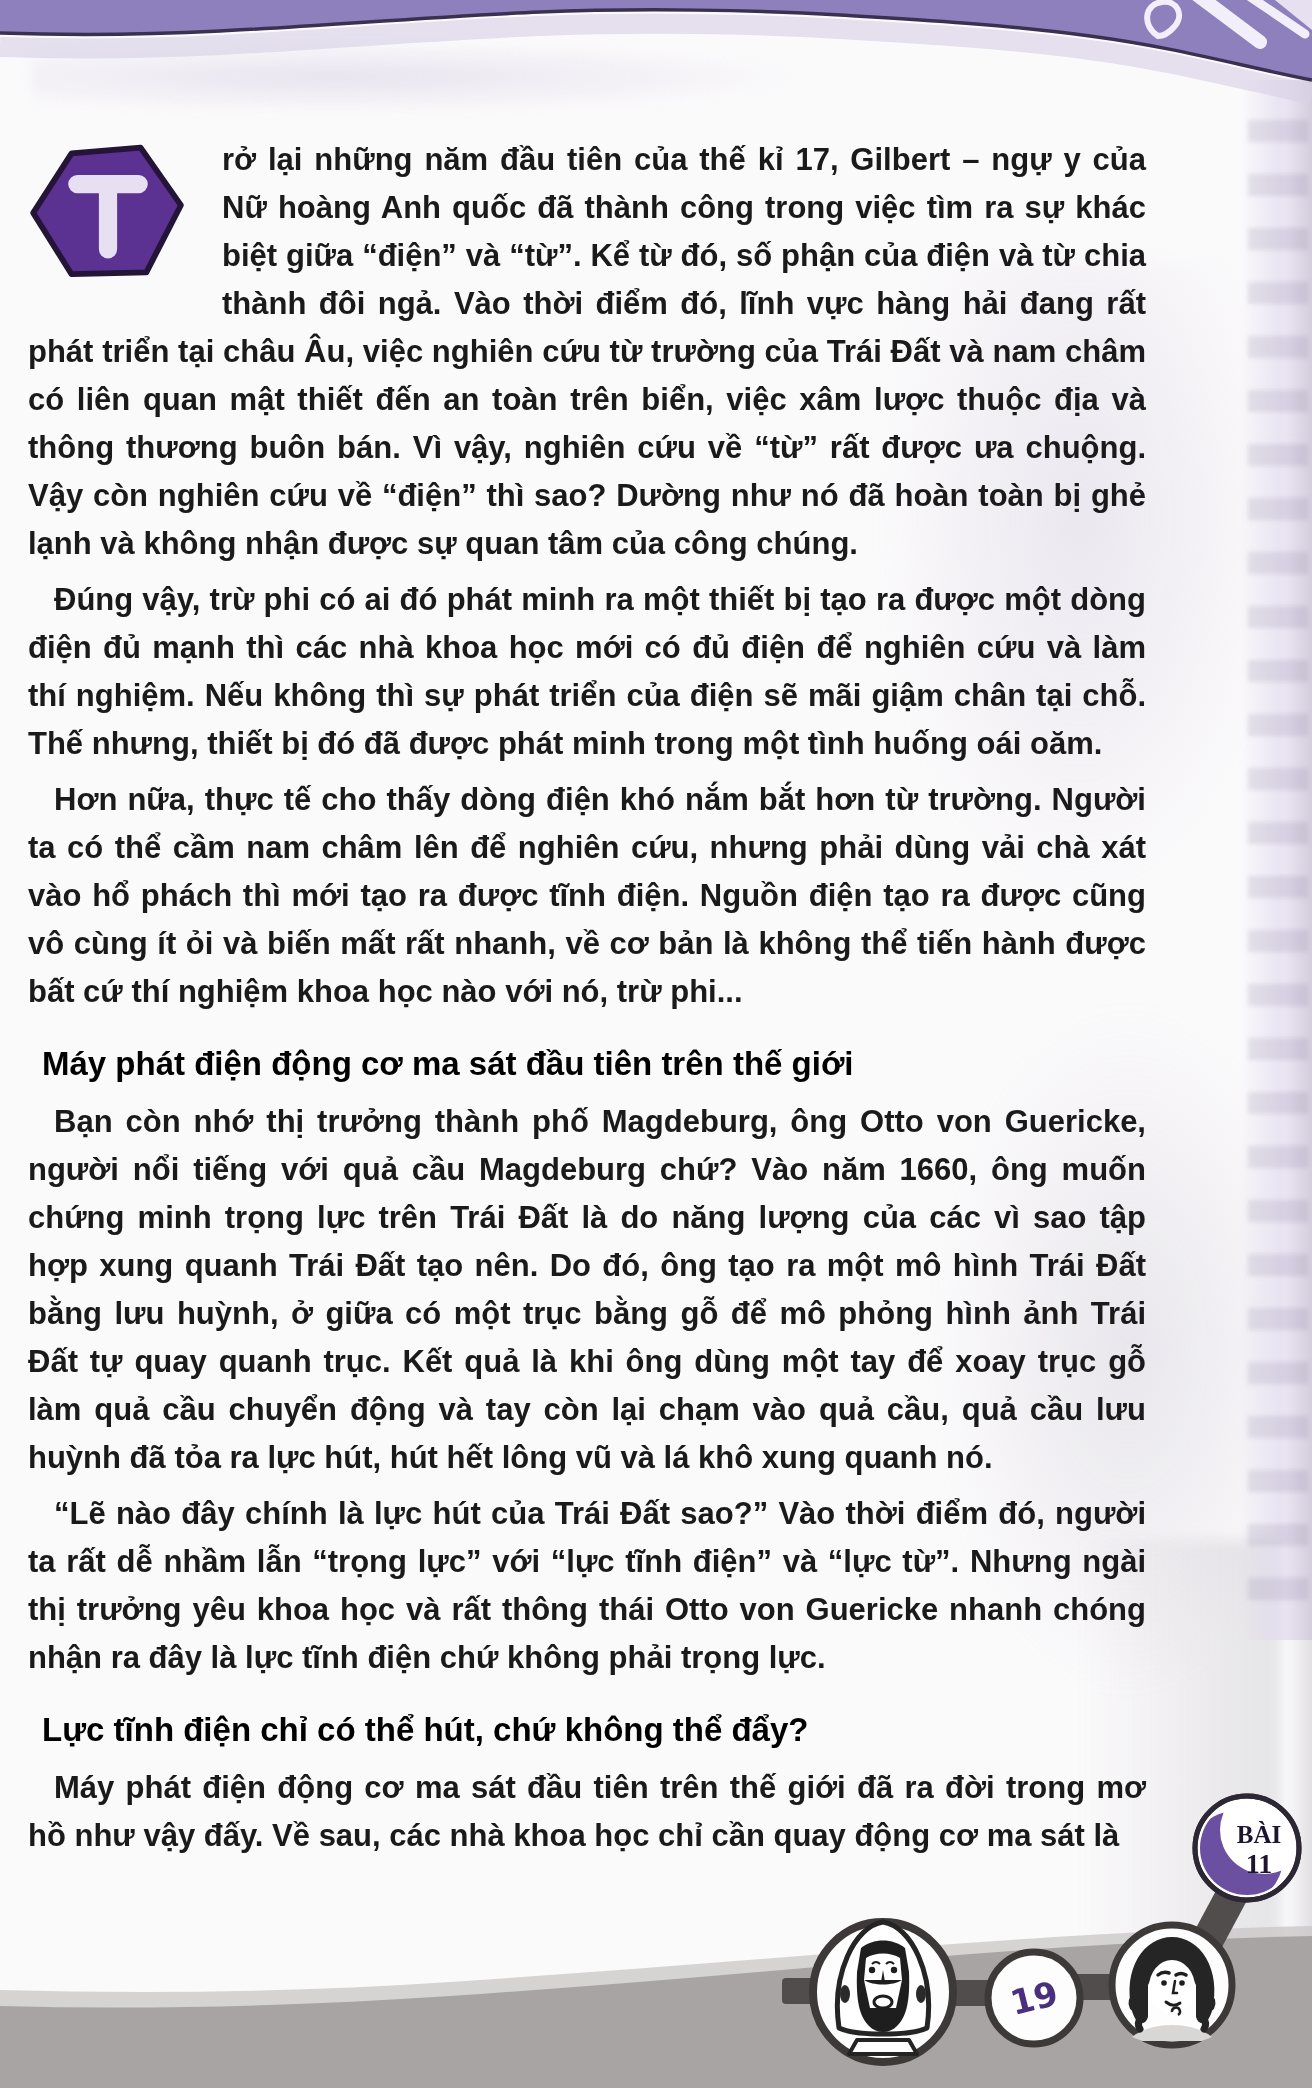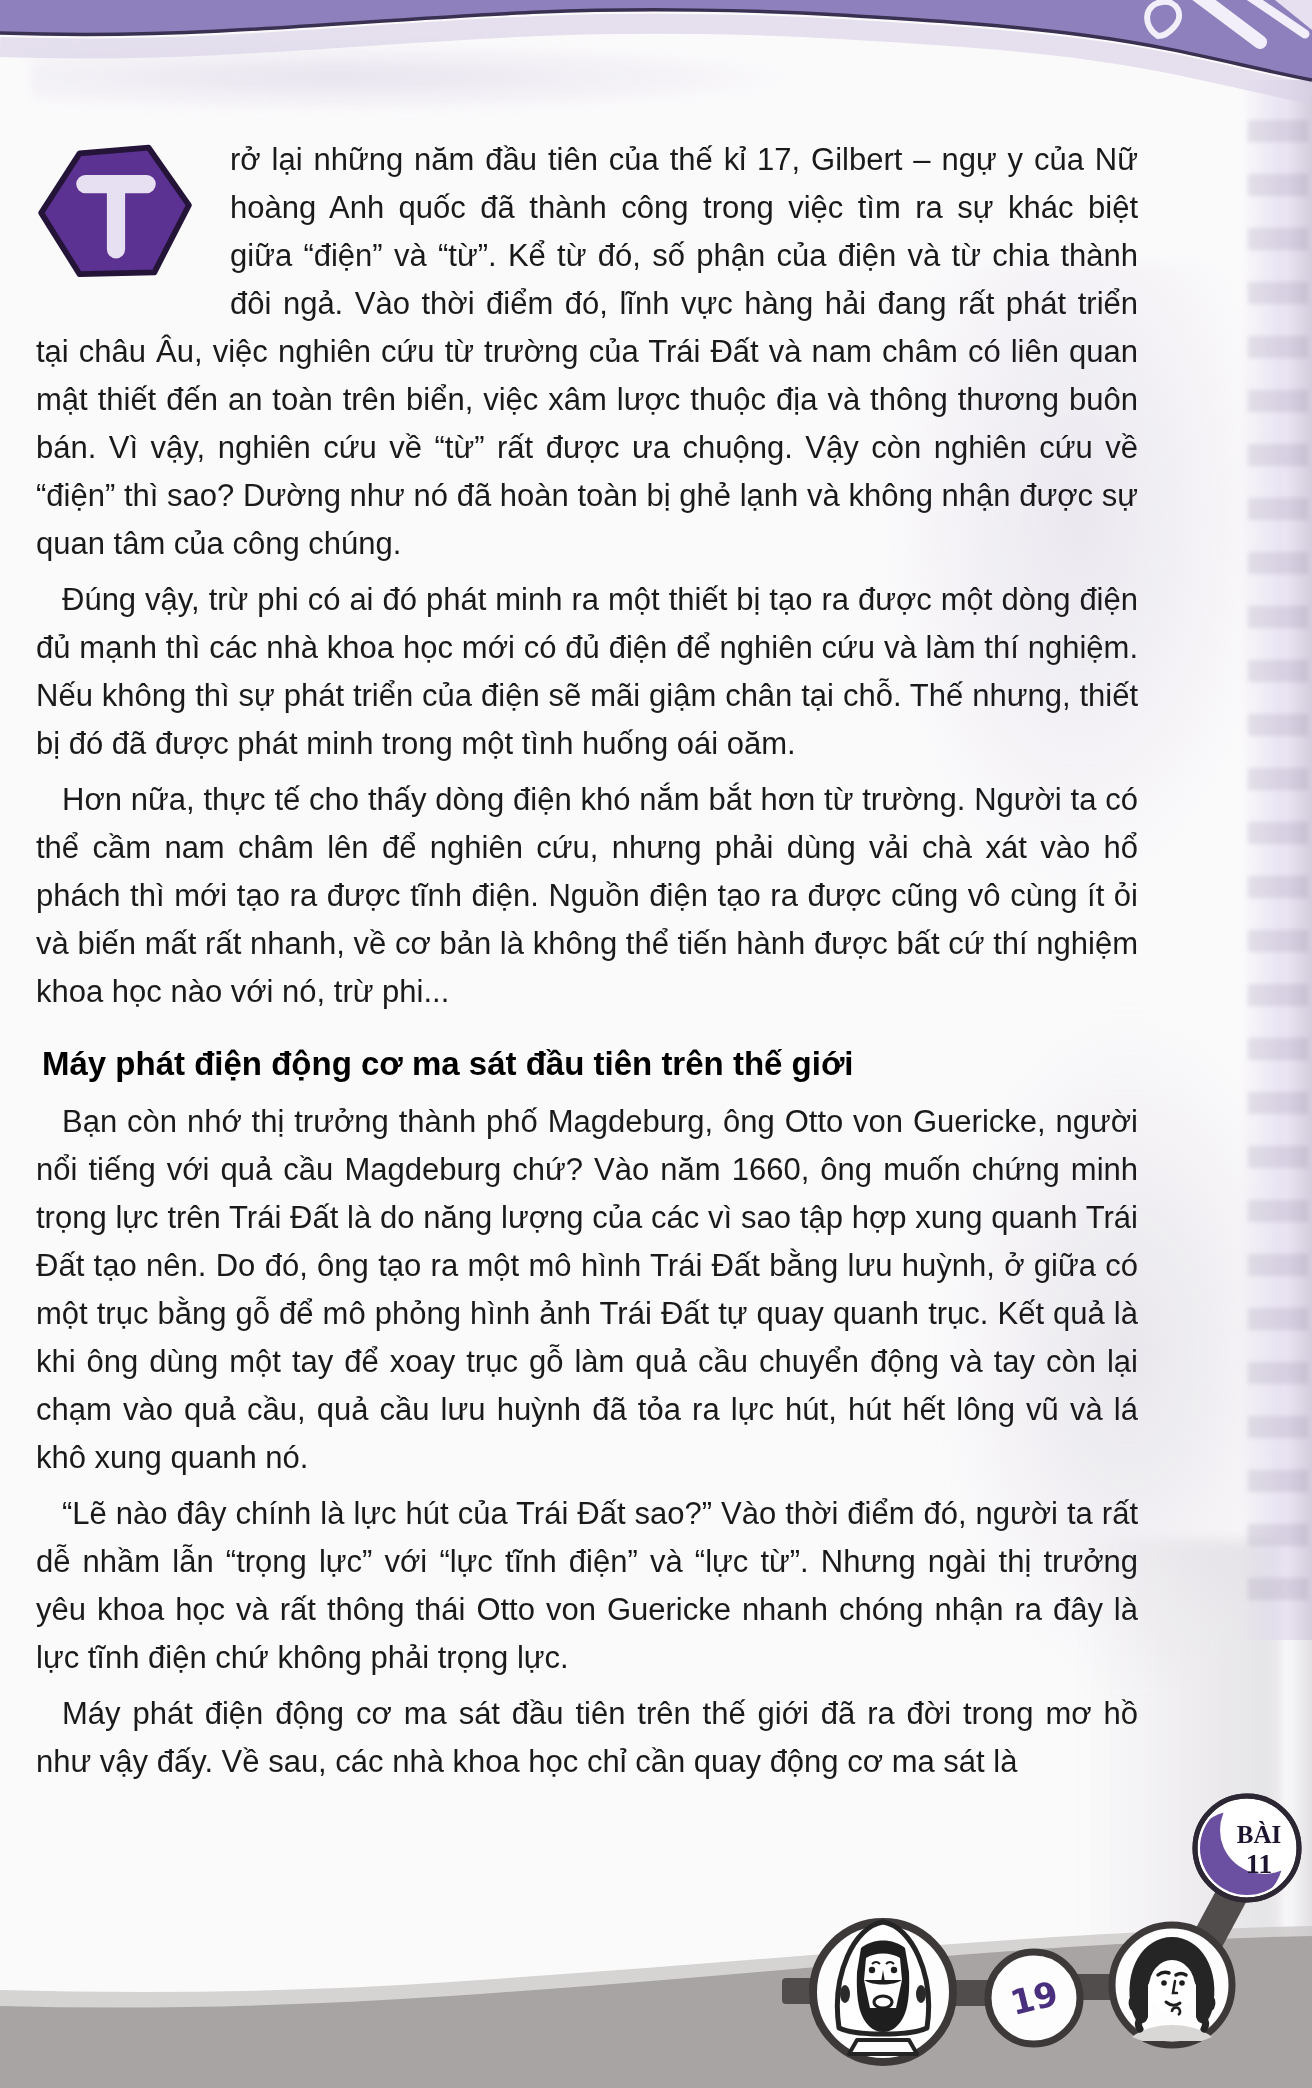--- a/index.html
+++ b/index.html
@@ -29,21 +29,21 @@
   .edge-shadow{position:absolute;right:0;top:0;width:26px;height:100%;
     background:linear-gradient(to right,rgba(90,84,102,0),rgba(90,84,102,.16));
     pointer-events:none;}
 
   
   .decor{position:absolute;left:0;top:0;z-index:0;}
 
   
   .article{position:absolute;left:28px;top:136px;width:1118px;z-index:1;
     font-size:31px;line-height:48px;color:#1a1a1a;text-align:justify;}
-  .article p{margin:0 8px 8px;text-indent:26px;}
+  .article p{margin:0 0 8px;text-indent:26px;font-weight:bold;}
   .article p.first{text-indent:0;}
   .article p.last{margin-bottom:0;}
   .article h2{font-size:33px;line-height:48px;color:#000;
     margin:24px 0 10px 14px;font-weight:bold;text-align:left;}
   .dropcap-wrap{float:left;width:172px;height:140px;margin:4px 28px 4px -6px;}
 </style>
 </head>
 <body>
 
 <div class="blob blob-top"></div>
@@ -142,14 +142,15 @@
         <polygon points="8,76 48,14 120,8 162,68 126,138 48,140" fill="#5b3191" stroke="#241438" stroke-width="6" stroke-linejoin="round"></polygon>
         <path d="M54,46 H118 M86,46 V114" stroke="#e6e0f2" stroke-width="19" stroke-linecap="round" fill="none"></path>
       </svg>
     </span><span>rở lại những năm đầu tiên của thế kỉ 17, Gilbert – ngự y của Nữ hoàng Anh quốc đã thành công trong việc tìm ra sự khác biệt giữa “điện” và “từ”. Kể từ đó, số phận của điện và từ chia thành đôi ngả. Vào thời điểm đó, lĩnh vực hàng hải đang rất phát triển tại châu Âu, việc nghiên cứu từ trường của Trái Đất và nam châm có liên quan mật thiết đến an toàn trên biển, việc xâm lược thuộc địa và thông thương buôn bán. Vì vậy, nghiên cứu về “từ” rất được ưa chuộng. Vậy còn nghiên cứu về “điện” thì sao? Dường như nó đã hoàn toàn bị ghẻ lạnh và không nhận được sự quan tâm của công chúng.</span>
   </p>
   <p>Đúng vậy, trừ phi có ai đó phát minh ra một thiết bị tạo ra được một dòng điện đủ mạnh thì các nhà khoa học mới có đủ điện để nghiên cứu và làm thí nghiệm. Nếu không thì sự phát triển của điện sẽ mãi giậm chân tại chỗ. Thế nhưng, thiết bị đó đã được phát minh trong một tình huống oái oăm.</p>
   <p>Hơn nữa, thực tế cho thấy dòng điện khó nắm bắt hơn từ trường. Người ta có thể cầm nam châm lên để nghiên cứu, nhưng phải dùng vải chà xát vào hổ phách thì mới tạo ra được tĩnh điện. Nguồn điện tạo ra được cũng vô cùng ít ỏi và biến mất rất nhanh, về cơ bản là không thể tiến hành được bất cứ thí nghiệm khoa học nào với nó, trừ phi...</p>
   <h2>Máy phát điện động cơ ma sát đầu tiên trên thế giới</h2>
   <p>Bạn còn nhớ thị trưởng thành phố Magdeburg, ông Otto von Guericke, người nổi tiếng với quả cầu Magdeburg chứ? Vào năm 1660, ông muốn chứng minh trọng lực trên Trái Đất là do năng lượng của các vì sao tập hợp xung quanh Trái Đất tạo nên. Do đó, ông tạo ra một mô hình Trái Đất bằng lưu huỳnh, ở giữa có một trục bằng gỗ để mô phỏng hình ảnh Trái Đất tự quay quanh trục. Kết quả là khi ông dùng một tay để xoay trục gỗ làm quả cầu chuyển động và tay còn lại chạm vào quả cầu, quả cầu lưu huỳnh đã tỏa ra lực hút, hút hết lông vũ và lá khô xung quanh nó.</p>
   <p>“Lẽ nào đây chính là lực hút của Trái Đất sao?” Vào thời điểm đó, người ta rất dễ nhầm lẫn “trọng lực” với “lực tĩnh điện” và “lực từ”. Nhưng ngài thị trưởng yêu khoa học và rất thông thái Otto von Guericke nhanh chóng nhận ra đây là lực tĩnh điện chứ không phải trọng lực.</p>
+  <h2>Lực tĩnh điện chỉ có thể hút, chứ không thể đẩy?</h2>
   <p class="last">Máy phát điện động cơ ma sát đầu tiên trên thế giới đã ra đời trong mơ hồ như vậy đấy. Về sau, các nhà khoa học chỉ cần quay động cơ ma sát là</p>
 </div>
 
 </body></html>

